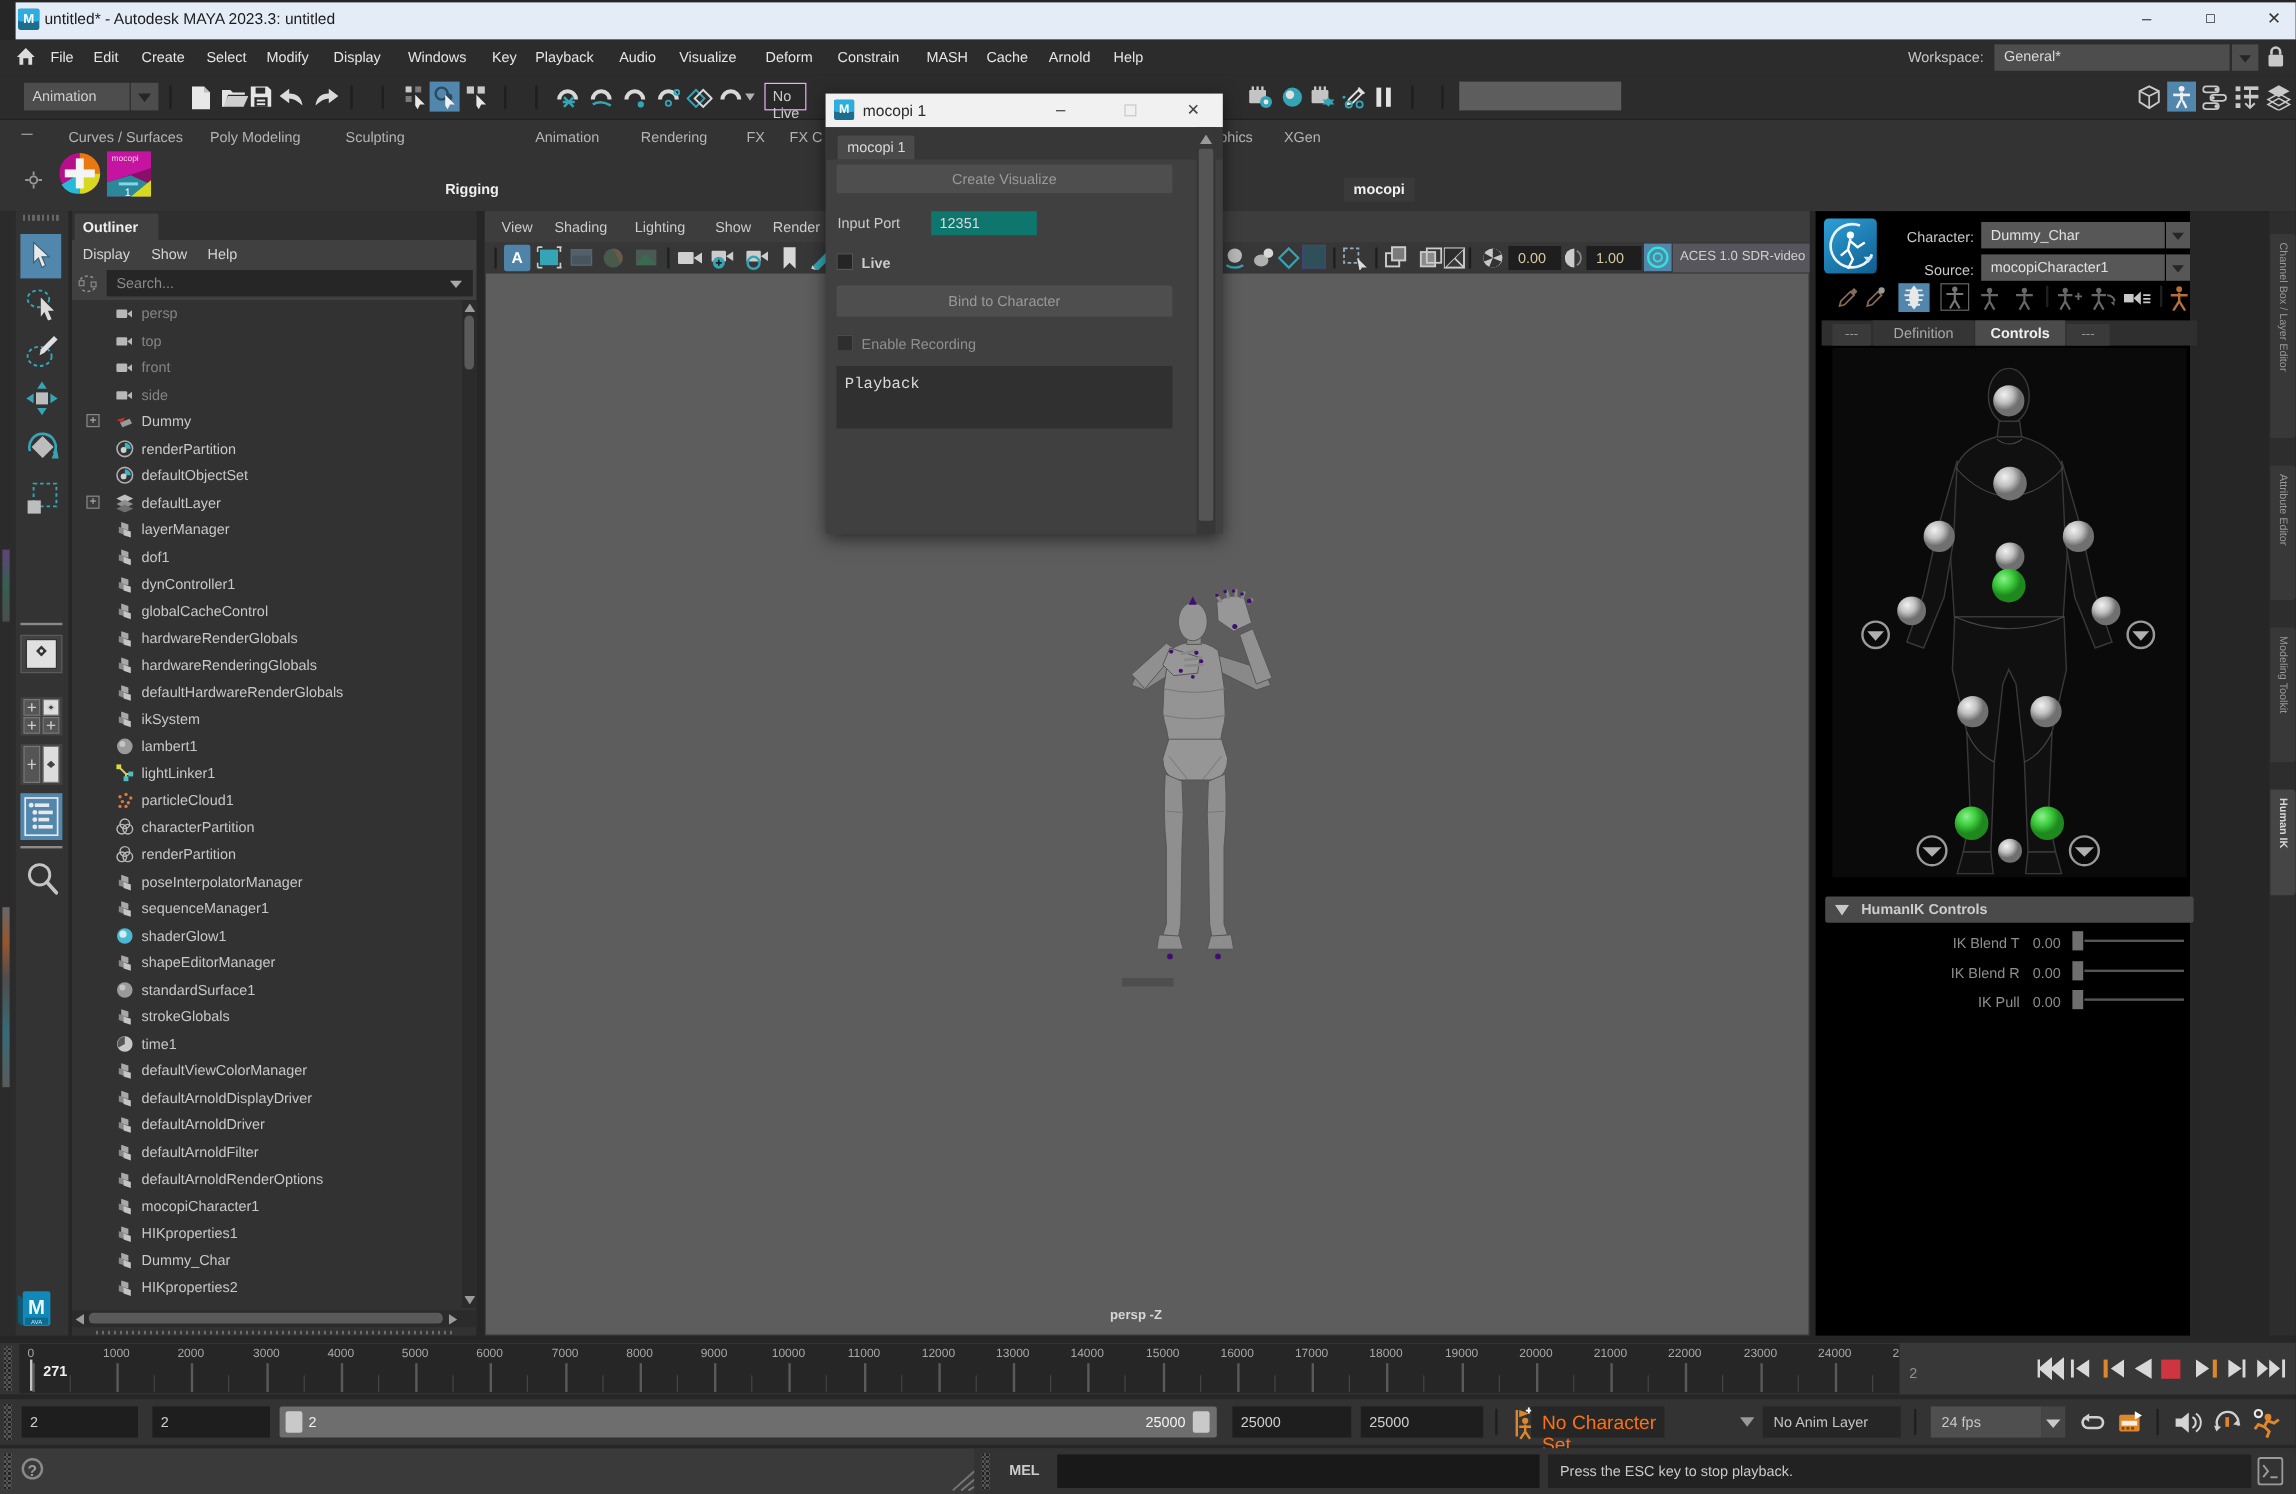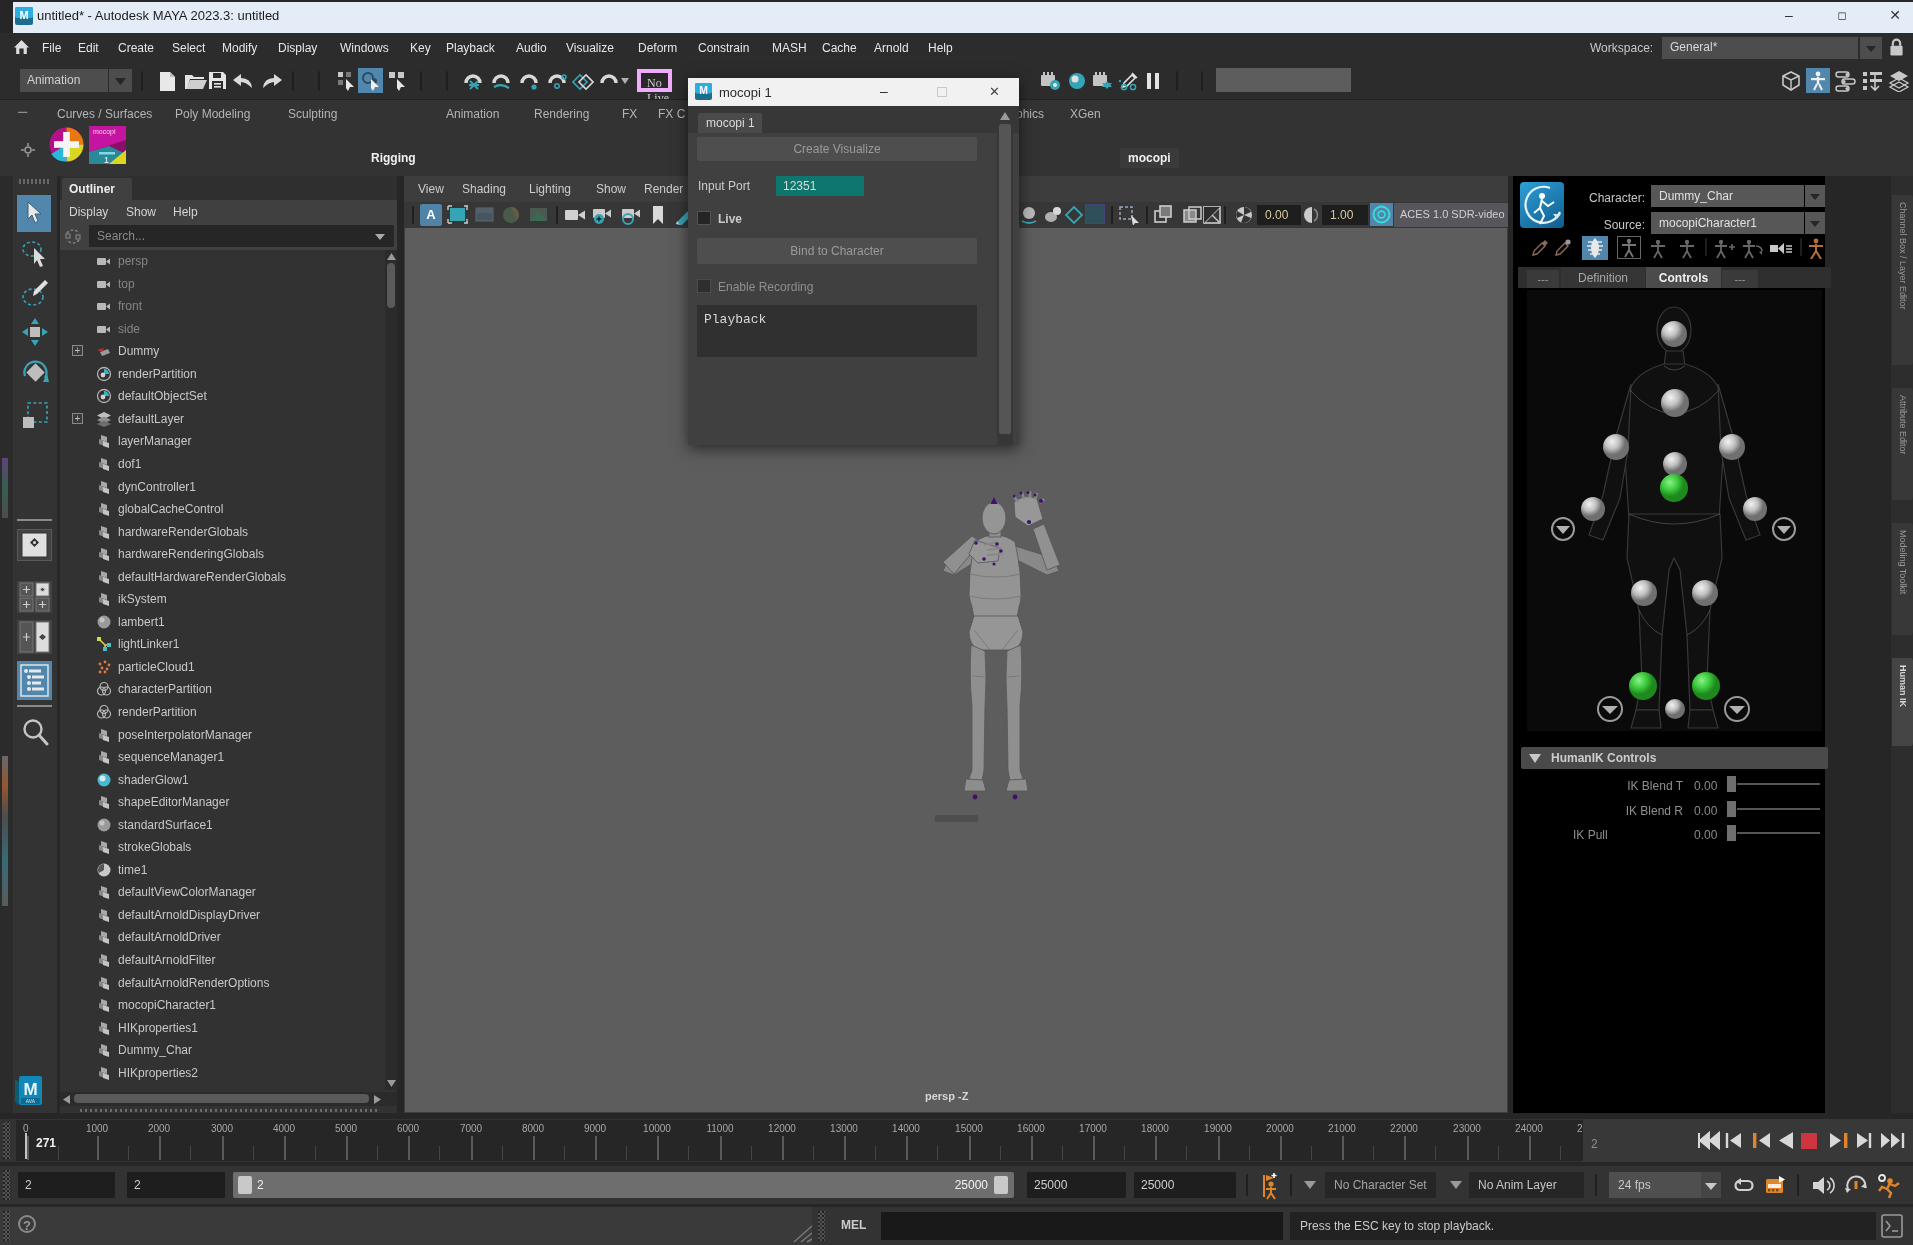--- a/index.html
+++ b/index.html
@@ -193,21 +193,21 @@
   <svg style="position:absolute;left:572px;top:8px" width="22" height="20" viewBox="0 0 22 20">
         <rect x="3" y="6" width="10" height="10" transform="rotate(45 8 11)" fill="none" stroke="#35a5b5" stroke-width="1.6"></rect>
         <rect x="9" y="6" width="10" height="10" transform="rotate(45 14 11)" fill="none" stroke="#d8d8d8" stroke-width="1.6"></rect>
       </svg>
   <svg style="position:absolute;left:598px;top:8px" width="22" height="20" viewBox="0 0 22 20">
         <path d="M4 12 a7 7 0 1 1 14 0" stroke="#d8d8d8" stroke-width="3.4" fill="none"></path>
       </svg>
   <svg style="position:absolute;left:620px;top:14px" width="10" height="8" viewBox="0 0 10 8">
         <path d="M1 1 L9 1 L5 7 Z" fill="#b0b0b0"></path>
       </svg>
-  <div style="position:absolute;left:637px;top:6px;width:35px;height:23px;background:#282828;border:4px solid #f0abfc;color:#cccccc;font-size:12px;padding:3px 0 0 6px;font-family:Liberation Serif, serif;">No Live</div>
+  <div style="position:absolute;left:637px;top:6px;width:35px;height:23px;background:#282828;border:1px solid #f0abfc;color:#cccccc;font-size:12px;padding:3px 0 0 6px;">No Live</div>
 
   <svg style="position:absolute;left:1040px;top:8px" width="22" height="20" viewBox="0 0 22 20">
         <rect x="1" y="4" width="14" height="11" rx="1" fill="#c4c4c4"></rect>
         <rect x="3" y="1" width="2" height="3" fill="#c4c4c4"></rect>
         <rect x="7" y="1" width="2" height="3" fill="#c4c4c4"></rect>
         <rect x="11" y="1" width="2" height="3" fill="#c4c4c4"></rect>
         <circle cx="15" cy="14" r="5" fill="#35a5b5"></circle>
         <circle cx="15" cy="14" r="2" fill="#e8e8e8"></circle>
       </svg>
   <svg style="position:absolute;left:1066px;top:8px" width="22" height="20" viewBox="0 0 22 20">
@@ -1060,21 +1060,21 @@
       <div style="position:absolute;left:30px;top:4px;font-size:12px;font-weight:bold;color:#cccccc">HumanIK Controls</div>
     </div>
     <div style="position:absolute;left:60px;top:603px;width:110px;text-align:right;font-size:12px;color:#8f8f8f">IK Blend T</div>
     <div style="position:absolute;left:181px;top:603px;font-size:12px;color:#8a8a8a">0.00</div>
     <div style="position:absolute;left:214px;top:600px;width:9px;height:16px;background:#6f6f6f"></div>
     <div style="position:absolute;left:224px;top:607px;width:83px;height:2px;background:#565656"></div>
     <div style="position:absolute;left:60px;top:628px;width:110px;text-align:right;font-size:12px;color:#8f8f8f">IK Blend R</div>
     <div style="position:absolute;left:181px;top:628px;font-size:12px;color:#8a8a8a">0.00</div>
     <div style="position:absolute;left:214px;top:625px;width:9px;height:16px;background:#6f6f6f"></div>
     <div style="position:absolute;left:224px;top:632px;width:83px;height:2px;background:#565656"></div>
-    <div style="position:absolute;left:60px;top:652px;width:110px;font-size:12px;color:#8f8f8f">IK Pull</div>
+    <div style="position:absolute;left:60px;top:652px;width:110px;text-align:right;font-size:12px;color:#8f8f8f">IK Pull</div>
     <div style="position:absolute;left:181px;top:652px;font-size:12px;color:#8a8a8a">0.00</div>
     <div style="position:absolute;left:214px;top:649px;width:9px;height:16px;background:#6f6f6f"></div>
     <div style="position:absolute;left:224px;top:656px;width:83px;height:2px;background:#565656"></div>
   </div>
   <div class="abs" id="rtabs">
     <div class="rtab" style="top:19px;height:170px">
           <span>Channel Box / Layer Editor</span>
         </div>
     <div class="rtab" style="top:212px;height:112px">
           <span>Attribute Editor</span>
@@ -1207,21 +1207,21 @@
         <path d="M10 4 l8 3 l-8 3 Z" fill="#e0862a"></path>
         <path d="M8 4 v22" stroke="#e0862a" stroke-width="2"></path>
         <circle cx="15" cy="13" r="2.6" fill="#e0862a"></circle>
         <path d="M15 16 v6 M10 18 h10 M15 22 l-4 6 M15 22 l4 6" stroke="#e0862a" stroke-width="2"></path>
         <path d="M18 2 v5 M15.5 4.5 h5" stroke="#fff" stroke-width="1.6"></path>
       </svg>
   <div class="tsep" style="left:1290px;top:8px;height:22px"></div>
   <svg style="position:absolute;left:1302px;top:14px" width="16" height="10">
         <path d="M2 1 L14 1 L8 9 Z" fill="#9a9a9a"></path>
       </svg>
-  <div style="position:absolute;left:1325px;top:6px;width:111px;height:26px;background:#262626;color:#a3a3a3;font-size:12px;padding:6px 0 0 9px">No Character Set</div>
+  <div style="position:absolute;left:1276px;top:6px;width:111px;height:26px;background:#262626;color:#f97316;font-size:16px;padding:6px 0 0 9px">No Character Set</div>
   <svg style="position:absolute;left:1448px;top:14px" width="16" height="10">
         <path d="M2 1 L14 1 L8 9 Z" fill="#9a9a9a"></path>
       </svg>
   <div style="position:absolute;left:1469px;top:6px;width:115px;height:26px;background:#262626;color:#c4c4c4;font-size:12px;padding:6px 0 0 9px">No Anim Layer</div>
   <div class="tsep" style="left:1595px;top:8px;height:22px"></div>
   <div style="position:absolute;left:1609px;top:6px;width:92px;height:26px;background:#4f4f4f;color:#c8c8c8;font-size:12px;padding:6px 0 0 9px">24 fps</div>
   <div style="position:absolute;left:1701px;top:6px;width:20px;height:26px;background:#454545"><svg width="20" height="26">
           <path d="M4 11 L16 11 L10 18 Z" fill="#c8c8c8"></path>
         </svg></div>
   <svg style="position:absolute;left:1733px;top:11px" width="23" height="17" viewBox="0 0 23 17">

